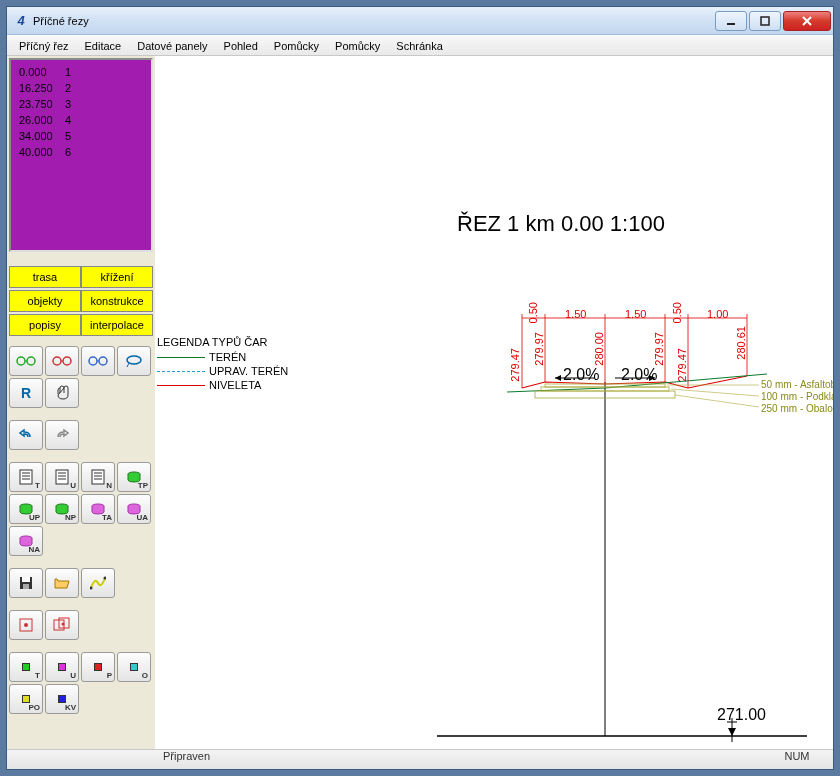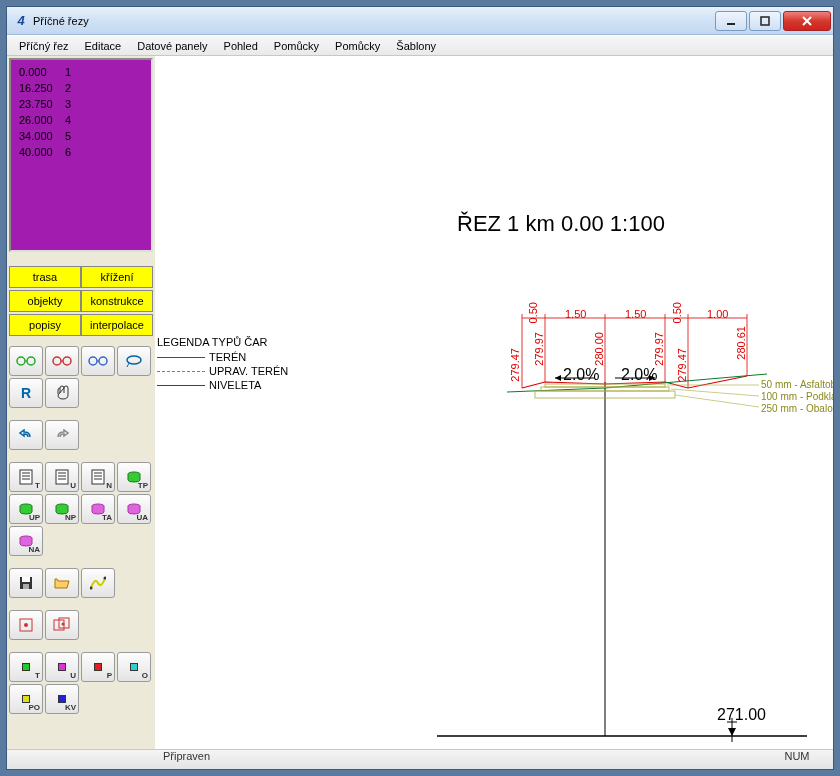--- a/index.html
+++ b/index.html
@@ -69,21 +69,21 @@
     </div>
   </div>
 
   <div class="menubar">
     <span class="menuitem">Příčný řez</span>
     <span class="menuitem">Editace</span>
     <span class="menuitem">Datové panely</span>
     <span class="menuitem">Pohled</span>
     <span class="menuitem">Pomůcky</span>
     <span class="menuitem">Pomůcky</span>
-    <span class="menuitem">Šablony</span>
+    <span class="menuitem">Schránka</span>
   </div>
 
   <div class="client">
     <div class="sidebar">
 
       <div class="listbox">
         <div class="listrow">
             <span class="lc1">0.000</span>
             <span class="lc2">1</span>
           </div>

